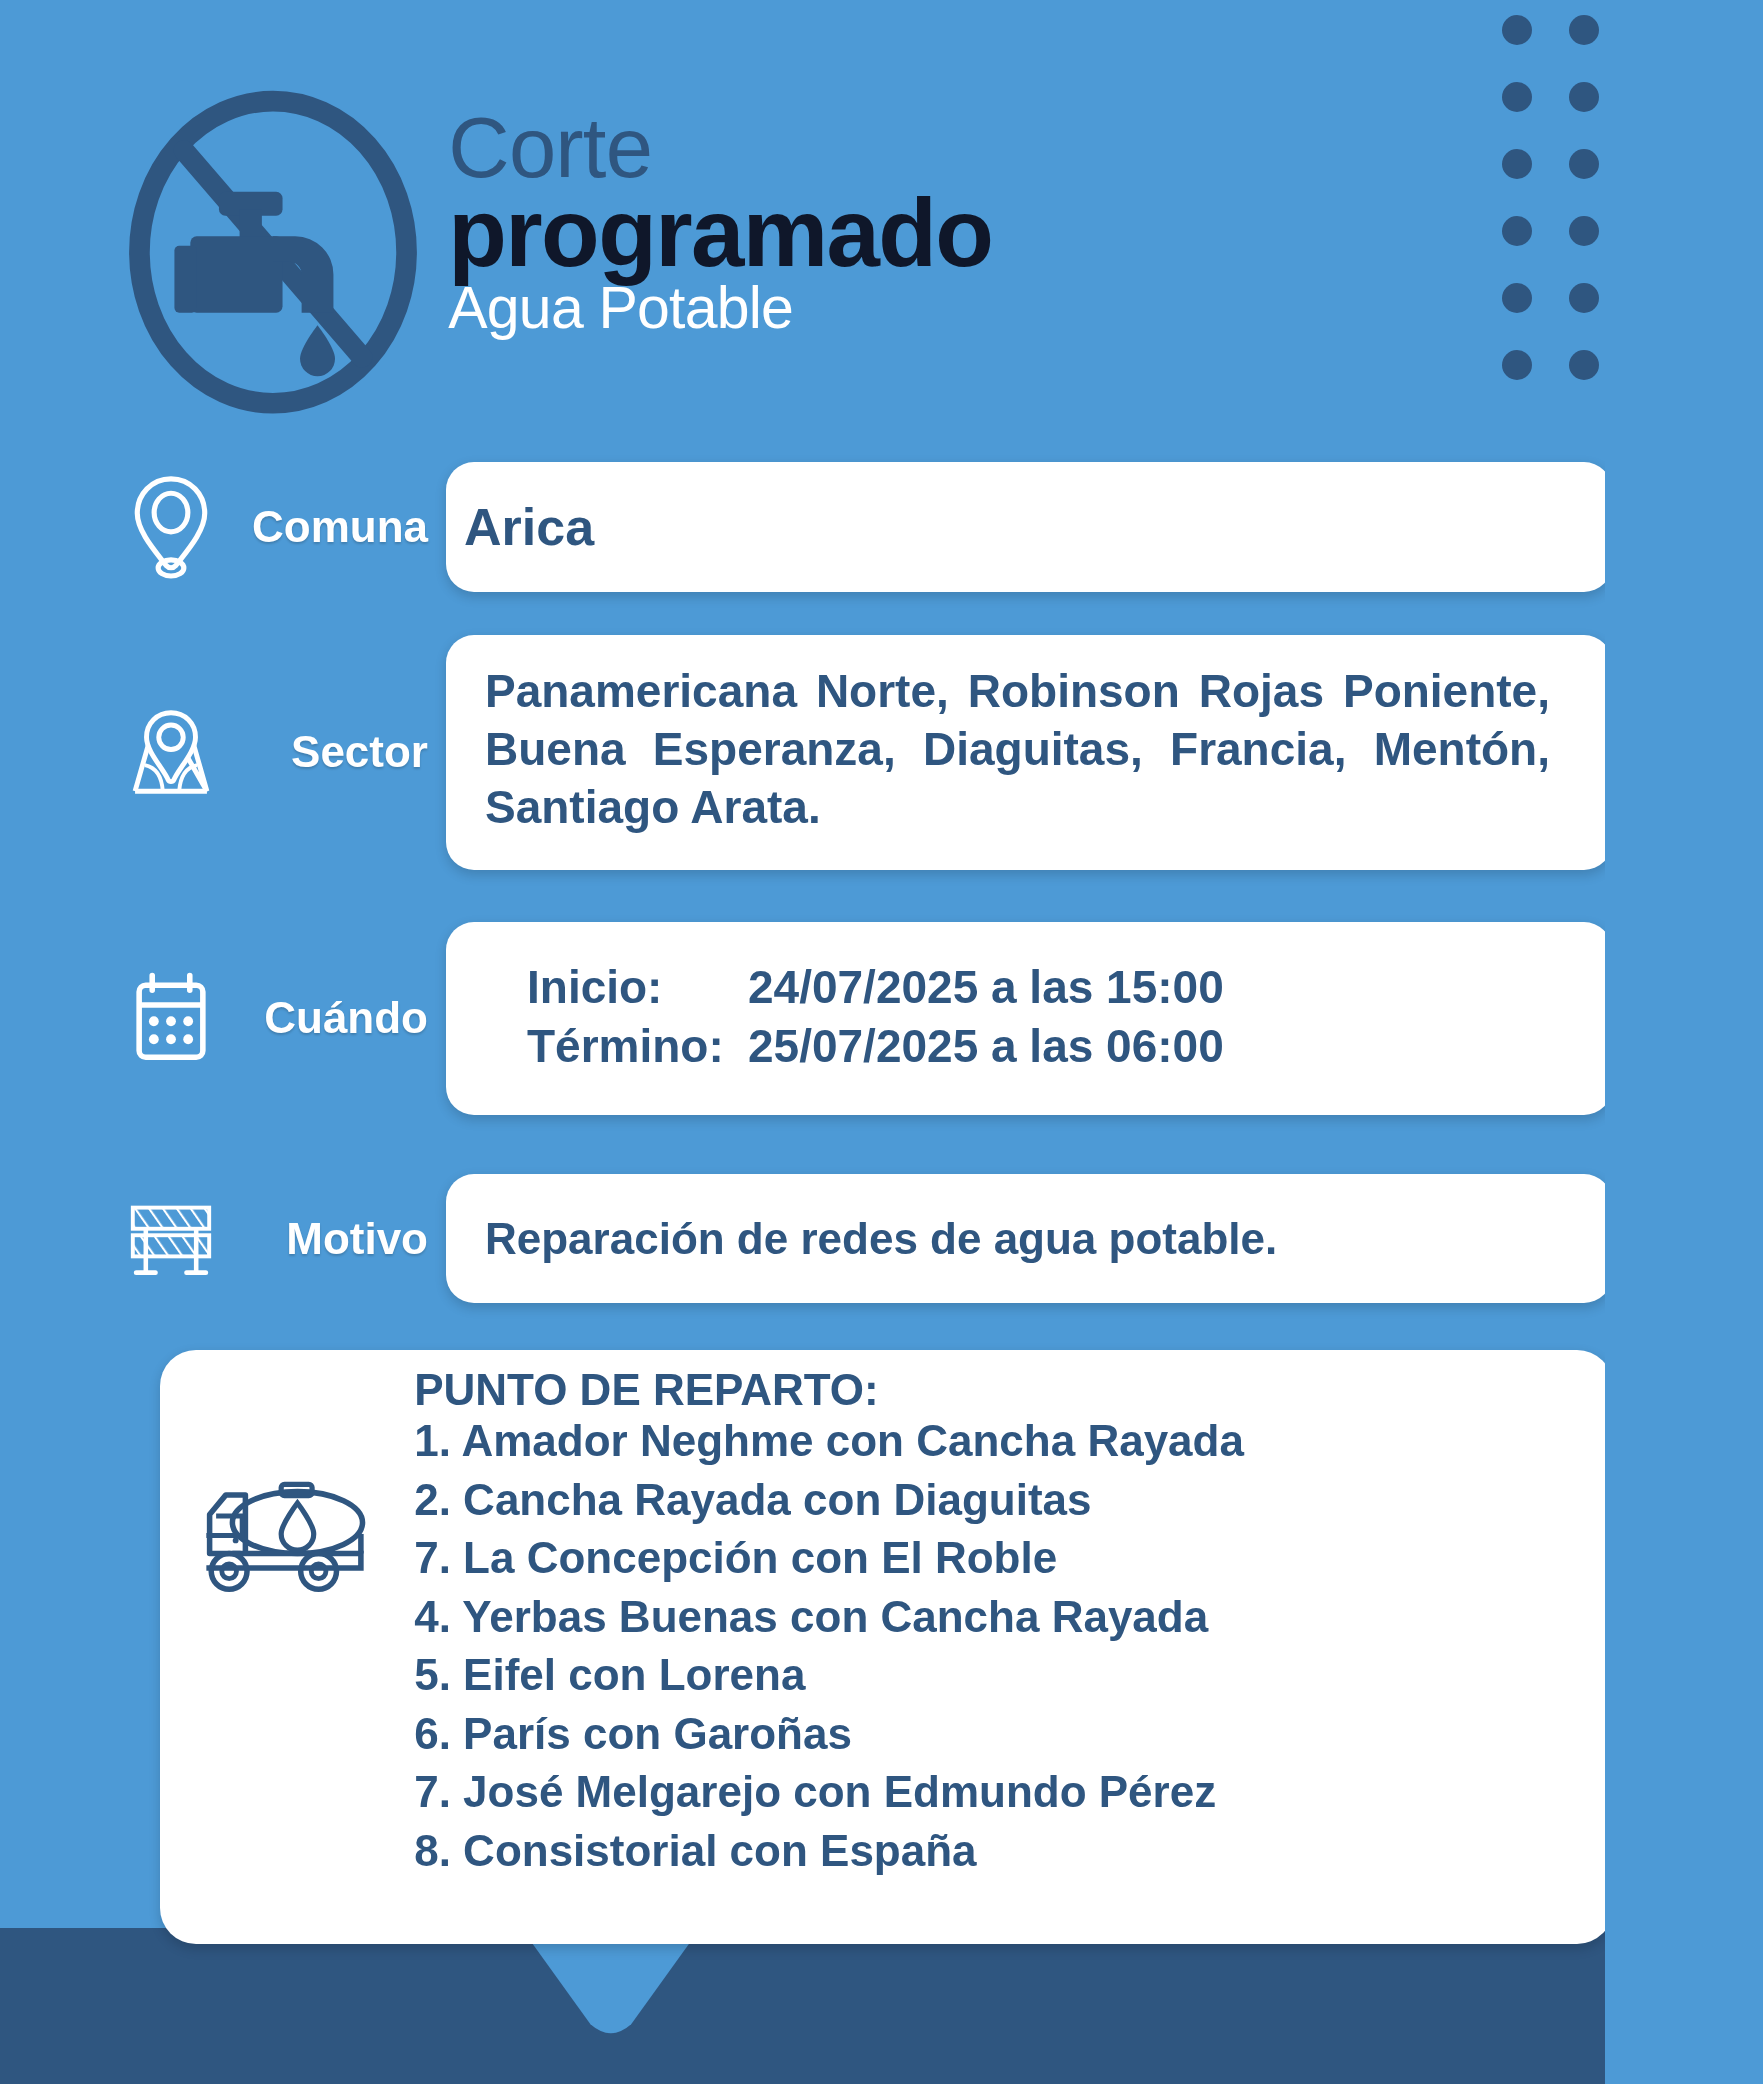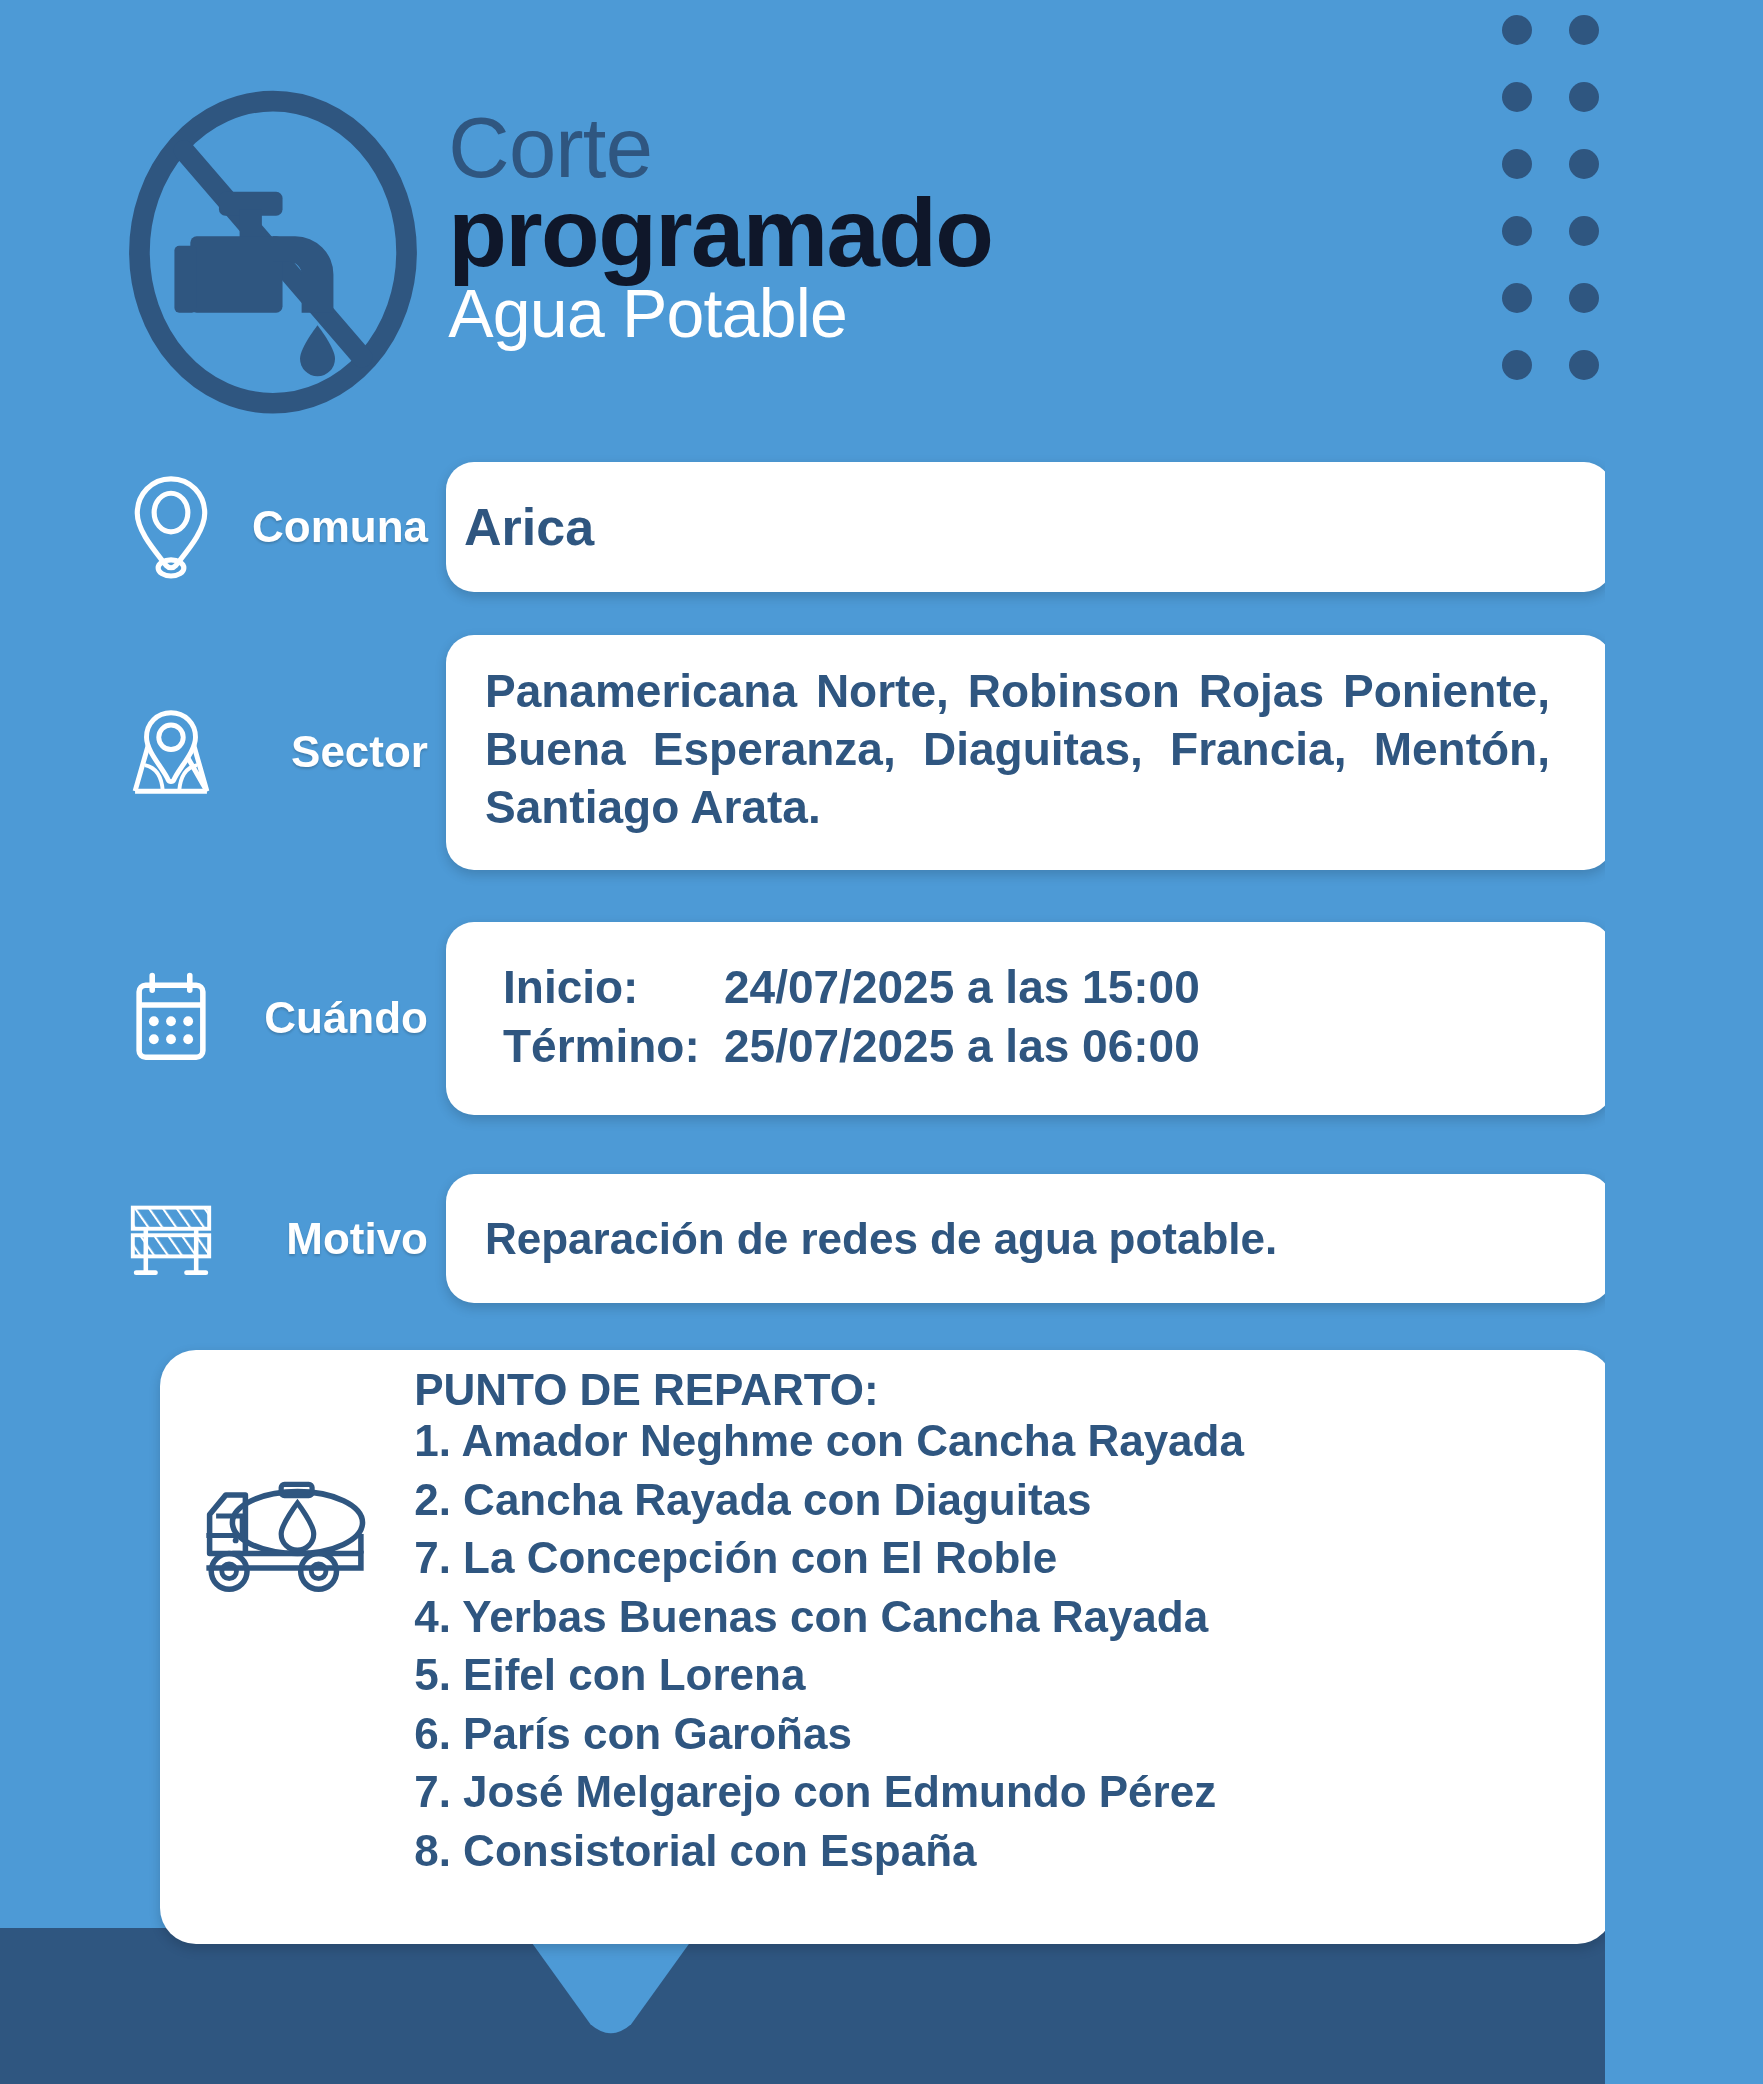--- a/index.html
+++ b/index.html
@@ -53,21 +53,21 @@
     letter-spacing: -0.8px;
   }
   .t-prog {
     font-size: 96px;
     line-height: 0.96;
     font-weight: 700;
     color: #0f172a;
     letter-spacing: -1.6px;
   }
   .t-agua {
-    font-size: 68px;
+    font-size: 59px;
     line-height: 1.0;
     font-weight: 400;
     color: #ffffff;
     letter-spacing: -0.8px;
   }
 
   
   .row {
     position: absolute;
     display: flex;
@@ -127,21 +127,21 @@
   
   #row-cuando { top: 922px; }
   #row-cuando .label { width: 218px; }
   #row-cuando .card {
     padding: 36px 39px 39px 57px;
     font-size: 46px;
     font-weight: 700;
     line-height: 1.28;
   }
   .when-line { display: flex; white-space: pre; }
-  .when-key { display: inline-block; width: 221px; flex: 0 0 auto; }
+  .when-key { display: inline-block; width: 221px; flex: 0 0 auto; margin-left: 24px; }
 
   
   #row-motivo { top: 1174px; }
   #row-motivo .label { width: 218px; }
   #row-motivo .card {
     height: 129px;
     display: flex;
     align-items: center;
     padding: 0 39px;
     font-size: 44px;

